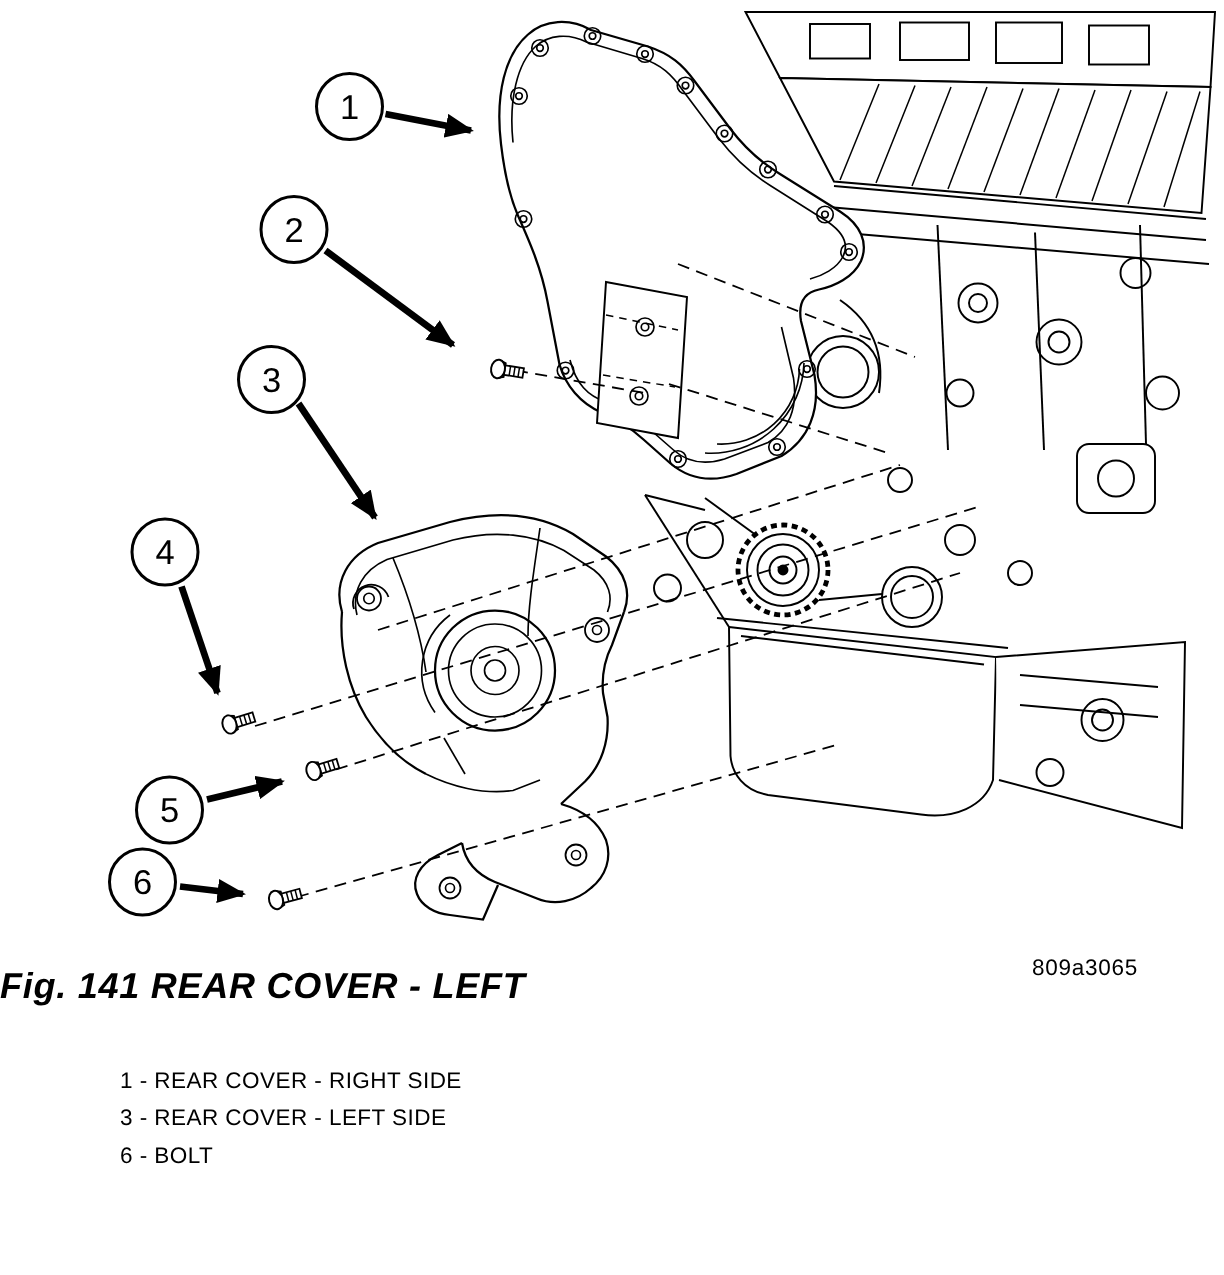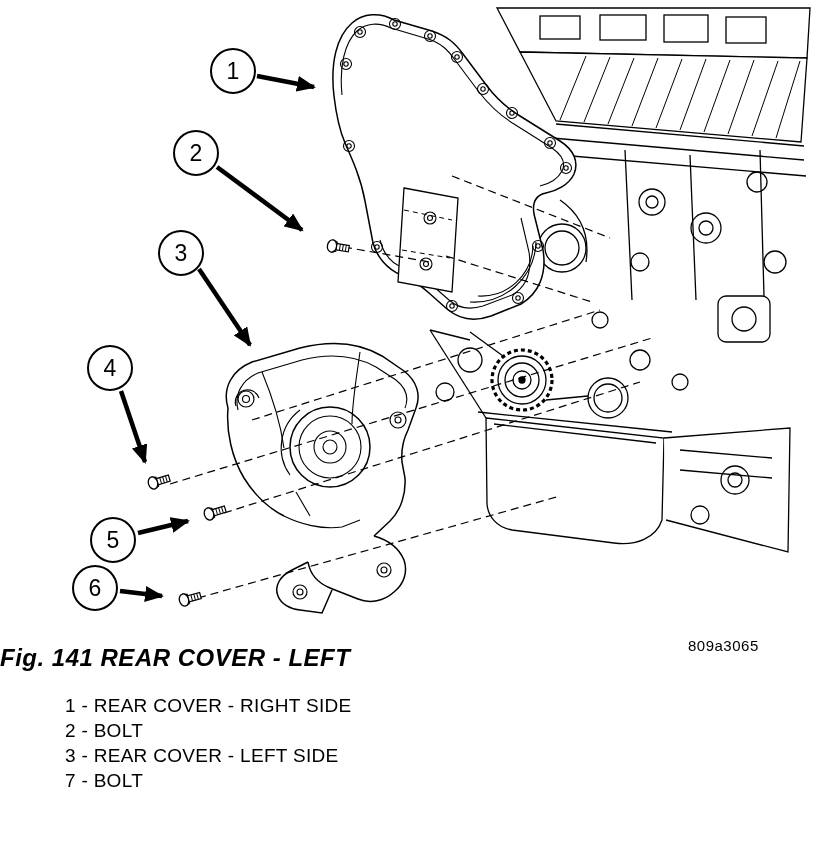--- a/index.html
+++ b/index.html
@@ -53,24 +53,24 @@
     text-align: left;
     font-size: 24px;
     font-weight: bold;
     font-style: italic;
     letter-spacing: 0.5px;
   }
   .legend {
     position: absolute;
     left: 64px;
     top: 692px;
-    margin: 1px;
+    margin: 16px;
     padding: 0;
     list-style: none;
-    font-size: 19px;
+    font-size: 15px;
     line-height: 25px;
     letter-spacing: 0.3px;
   }
 </style>
 </head>
 <body>
 
 <div class="page">
 
   <div class="diagram">
@@ -316,18 +316,17 @@
       <span>6</span>
     </div>
 
     <div class="part-number">809a3065</div>
   </div>
 
   <div class="caption">Fig. 141 REAR COVER - LEFT</div>
 
   <ol class="legend">
     <li>1 - REAR COVER - RIGHT SIDE</li>
-    <li>2 - BOLT</li>
     <li>3 - REAR COVER - LEFT SIDE</li>
-    <li>7 - BOLT</li>
+    <li>6 - BOLT</li>
   </ol>
 
 </div>
 
 </body></html>

